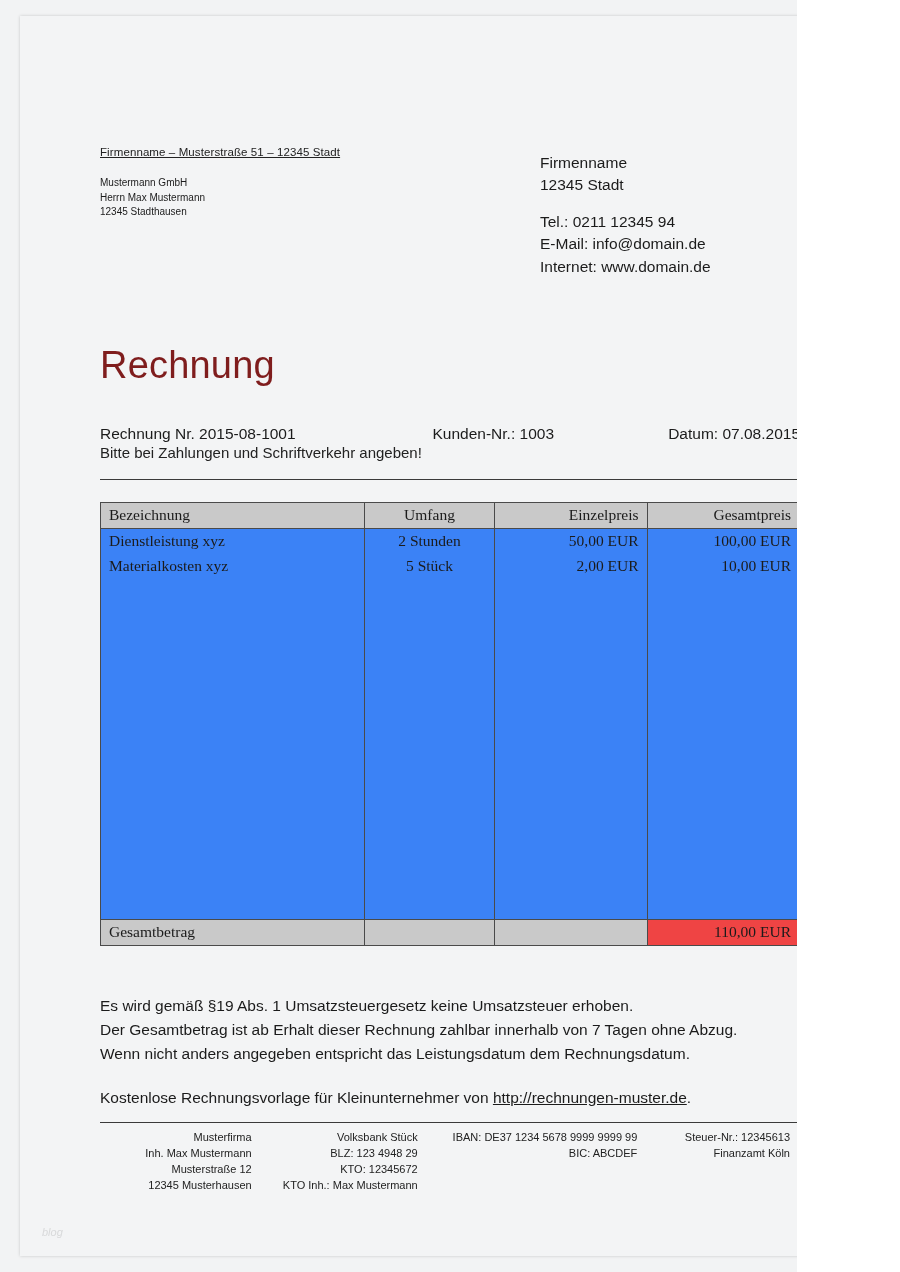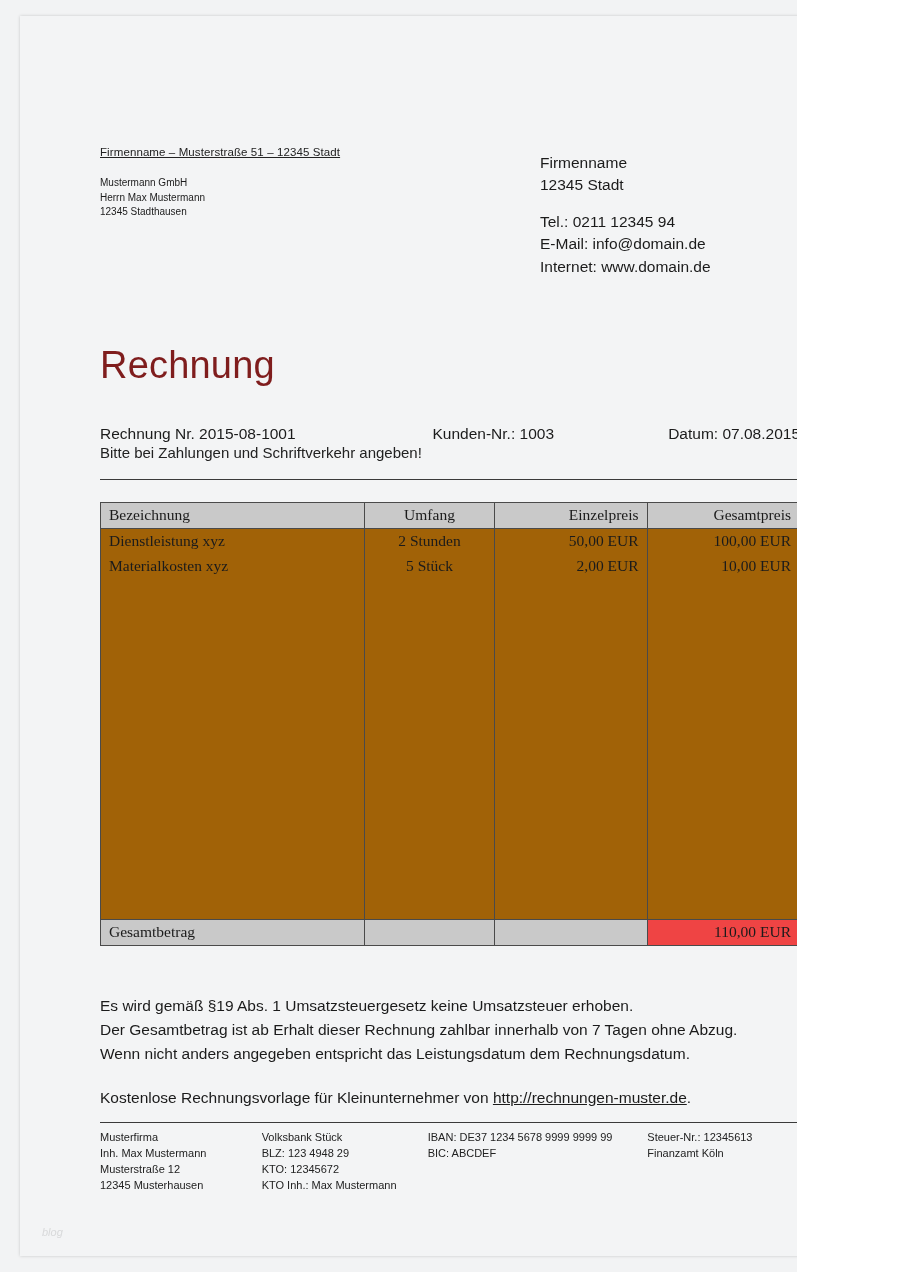--- a/index.html
+++ b/index.html
@@ -111,21 +111,21 @@
     padding: 2px 8px;
     font-weight: normal;
     vertical-align: top;
     line-height: 1.35;
     font-family: Liberation Serif, serif;
   }
   table.items thead th {
     background: #c9c9c9;
   }
   table.items tbody td {
-    background: #a16207;
+    background: #3b82f6;
     border-top: none;
     border-bottom: none;
   }
   .col-desc { width: 39%; text-align: left; }
   .col-amount { width: 18%; text-align: center; }
   .col-unit { width: 21.5%; text-align: right; }
   .col-total { width: 21.5%; text-align: right; }
 
   .filler td {
     height: 336px;
@@ -169,21 +169,21 @@
   .footer-rule {
     border-top: 1px solid #3a3a3a;
     margin-bottom: 7px;
   }
   .footer-cols {
     display: flex;
     font-size: 11px;
     color: #222;
     line-height: 1.45;
   }
-  .footer-cols .fc { padding-right: 10px; }
+  .footer-cols .fc { padding-right: 10px; text-align: right; }
   .fc1 { width: 170px; }
   .fc2 { width: 175px; }
   .fc3 { width: 235px; }
   .fc4 { width: 160px; }
 
   .watermark {
     position: absolute;
     left: 22px;
     bottom: 18px;
     font-size: 11px;

